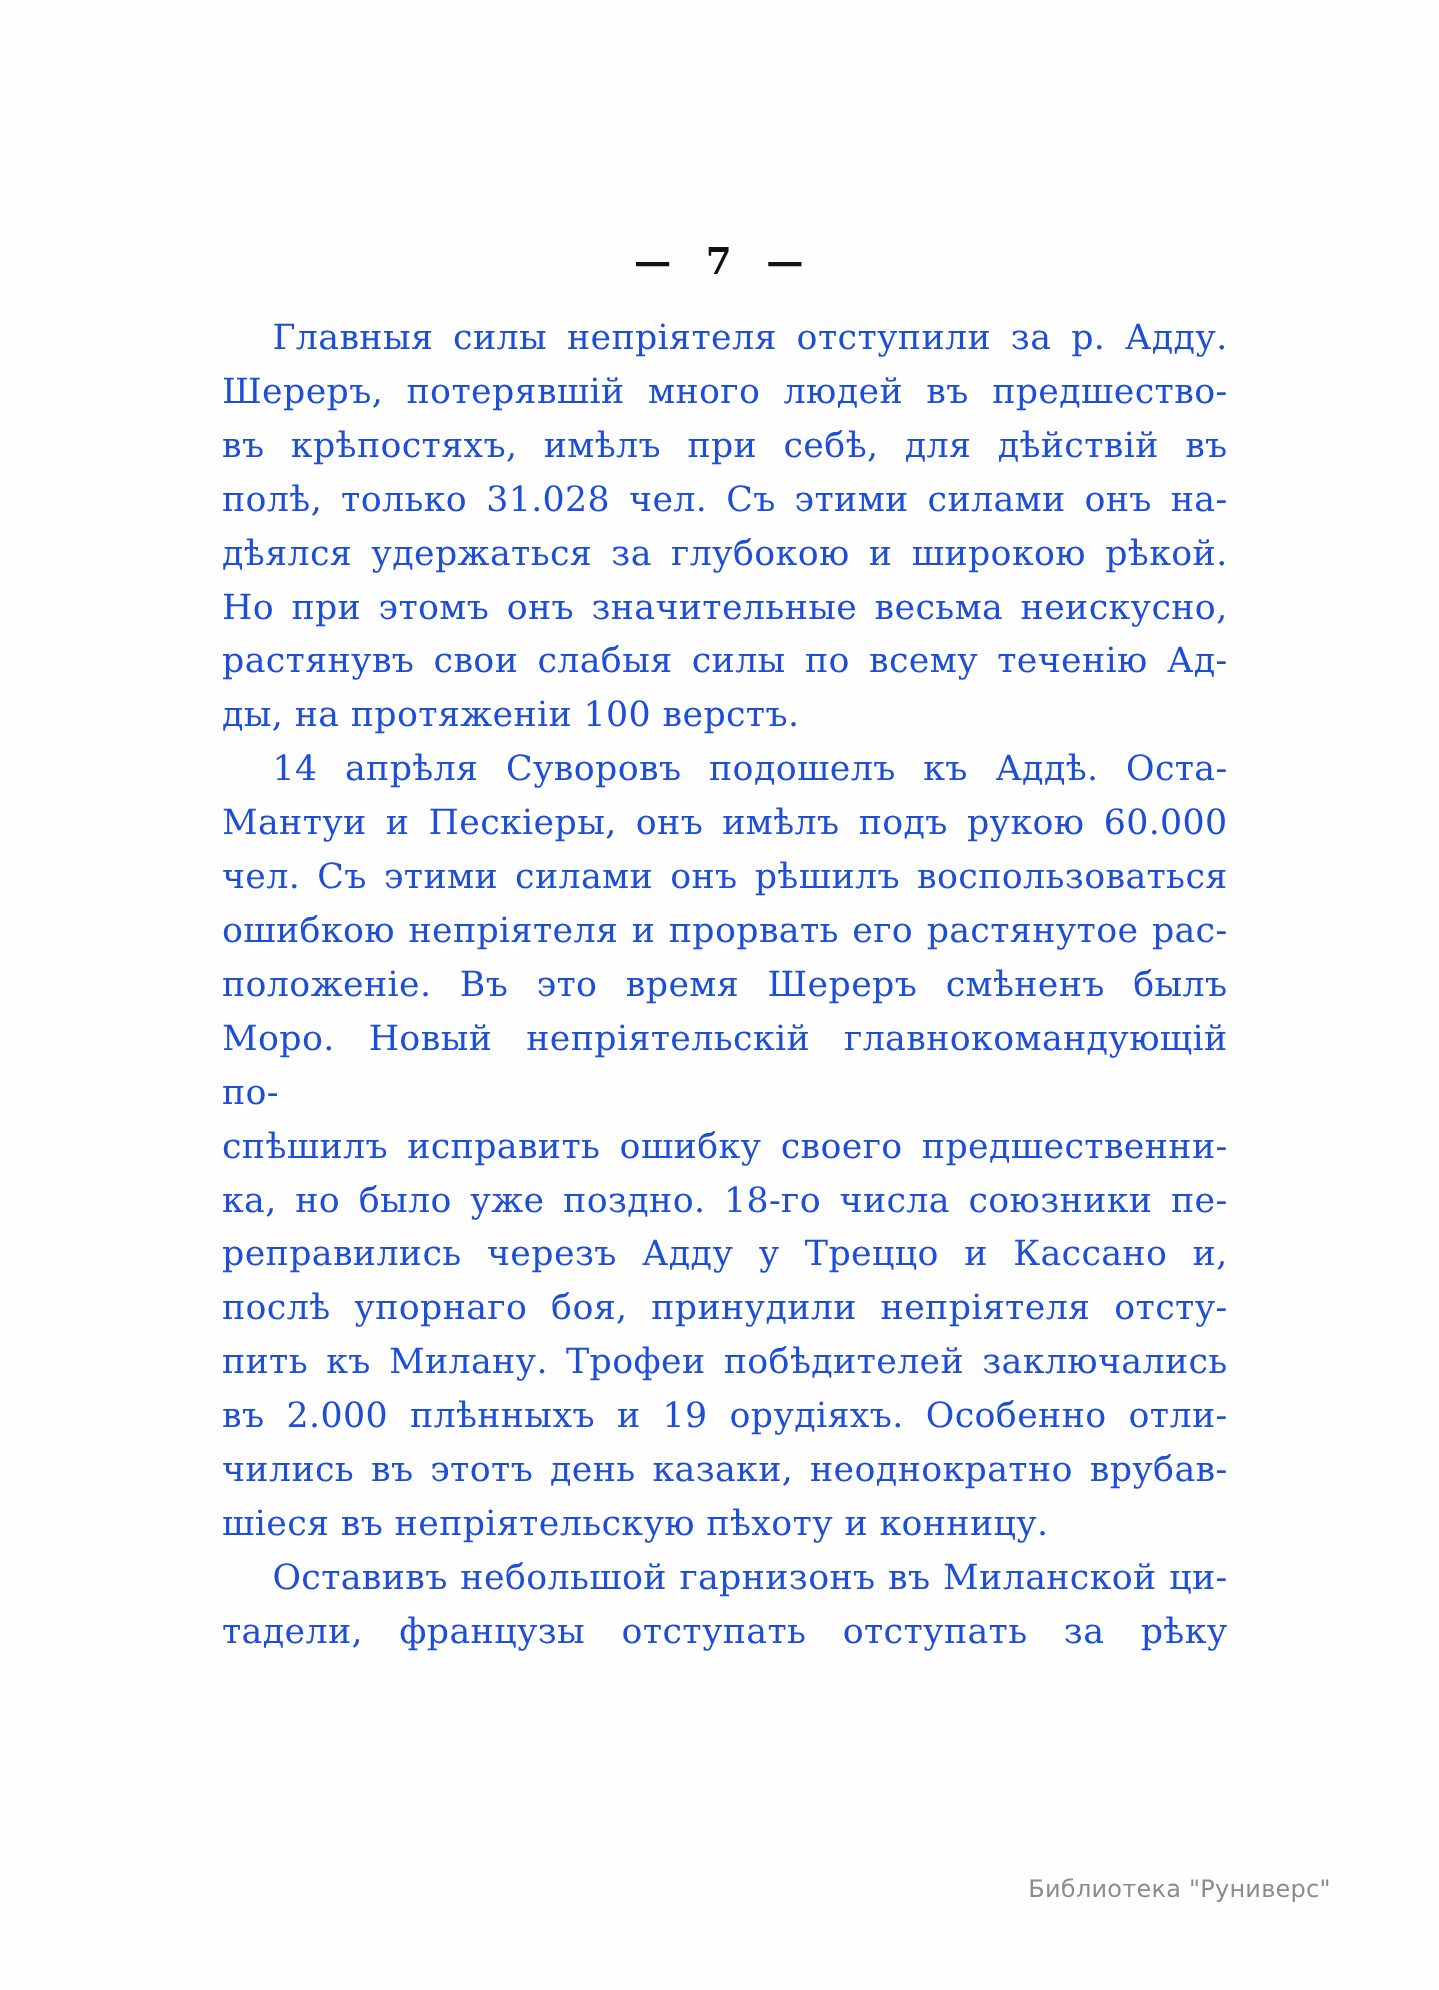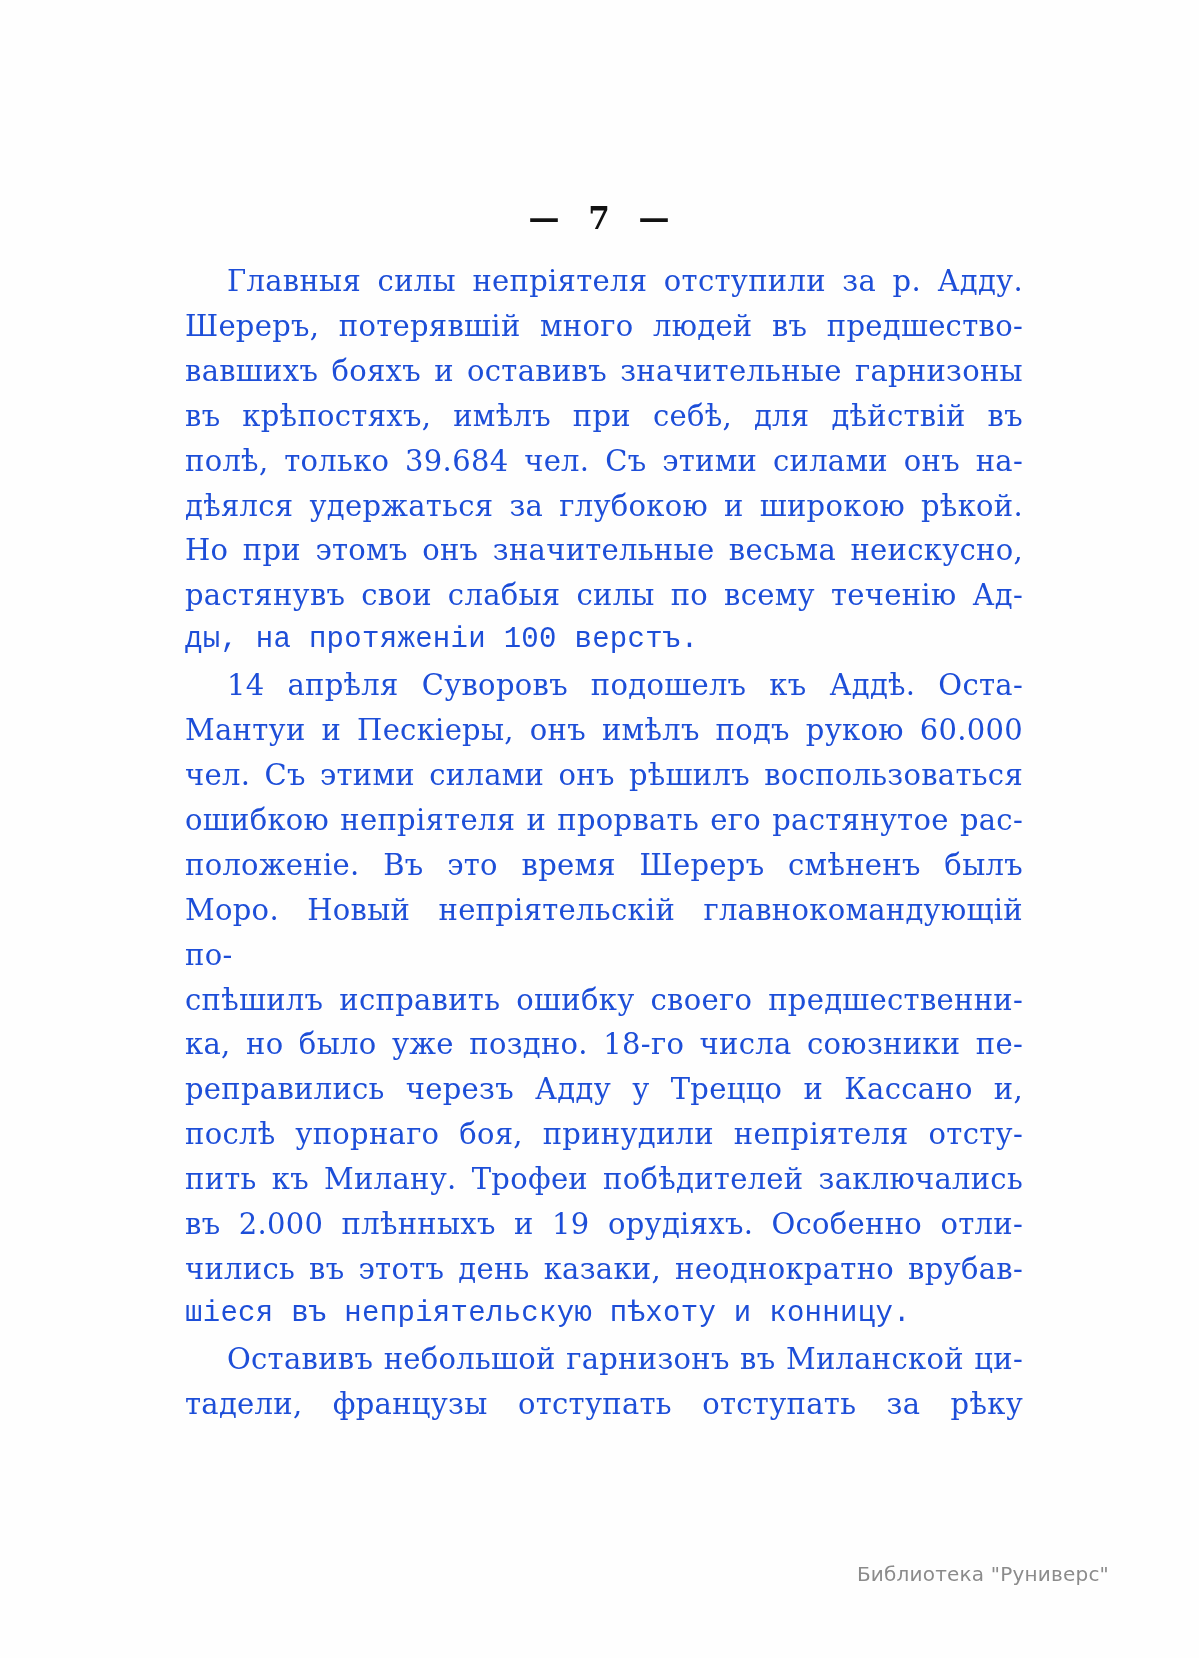--- a/index.html
+++ b/index.html
@@ -44,21 +44,20 @@
   }
   .ln.j {
     white-space: normal;
     text-align: justify;
     text-align-last: justify;
     text-justify: inter-word;
   }
   .ln.l {
     white-space: normal;
     text-align: left;
-    font-family: Liberation Mono, monospace;
   }
   .ln.ind {
     padding-left: 42px;
   }
   #watermark {
     position: absolute;
     top: 1562px;
     right: 90px;
     font-family: "DejaVu Sans", "Liberation Sans", sans-serif;
     font-size: 20px;
@@ -69,23 +68,22 @@
 </head>
 <body>
 
 <div id="scan-page">
 
   <div id="page-number">— 7 —</div>
 
   <div id="text-block">
     <div class="ln j ind">Главныя силы непріятеля отступили за р. Адду.</div>
     <div class="ln j">Шереръ, потерявшій много людей въ предшество-</div>
-    <div class="ln j">вавшихъ бояхъ и оставивъ значительные гарнизоны</div>
     <div class="ln j">въ крѣпостяхъ, имѣлъ при себѣ, для дѣйствій въ</div>
-    <div class="ln j">полѣ, только 39.684 чел. Съ этими силами онъ на-</div>
+    <div class="ln j">полѣ, только 31.028 чел. Съ этими силами онъ на-</div>
     <div class="ln j">дѣялся удержаться за глубокою и широкою рѣкой.</div>
     <div class="ln j">Но при этомъ онъ значительные весьма неискусно,</div>
     <div class="ln j">растянувъ свои слабыя силы по всему теченію Ад-</div>
     <div class="ln l">ды, на протяженіи 100 верстъ.</div>
     <div class="ln j ind">14 апрѣля Суворовъ подошелъ къ Аддѣ. Оста-</div>
     <div class="ln j">Мантуи и Пескіеры, онъ имѣлъ подъ рукою 60.000</div>
     <div class="ln j">чел. Съ этими силами онъ рѣшилъ воспользоваться</div>
     <div class="ln j">ошибкою непріятеля и прорвать его растянутое рас-</div>
     <div class="ln j">положеніе. Въ это время Шереръ смѣненъ былъ</div>
     <div class="ln j">Моро. Новый непріятельскій главнокомандующій по-</div>

